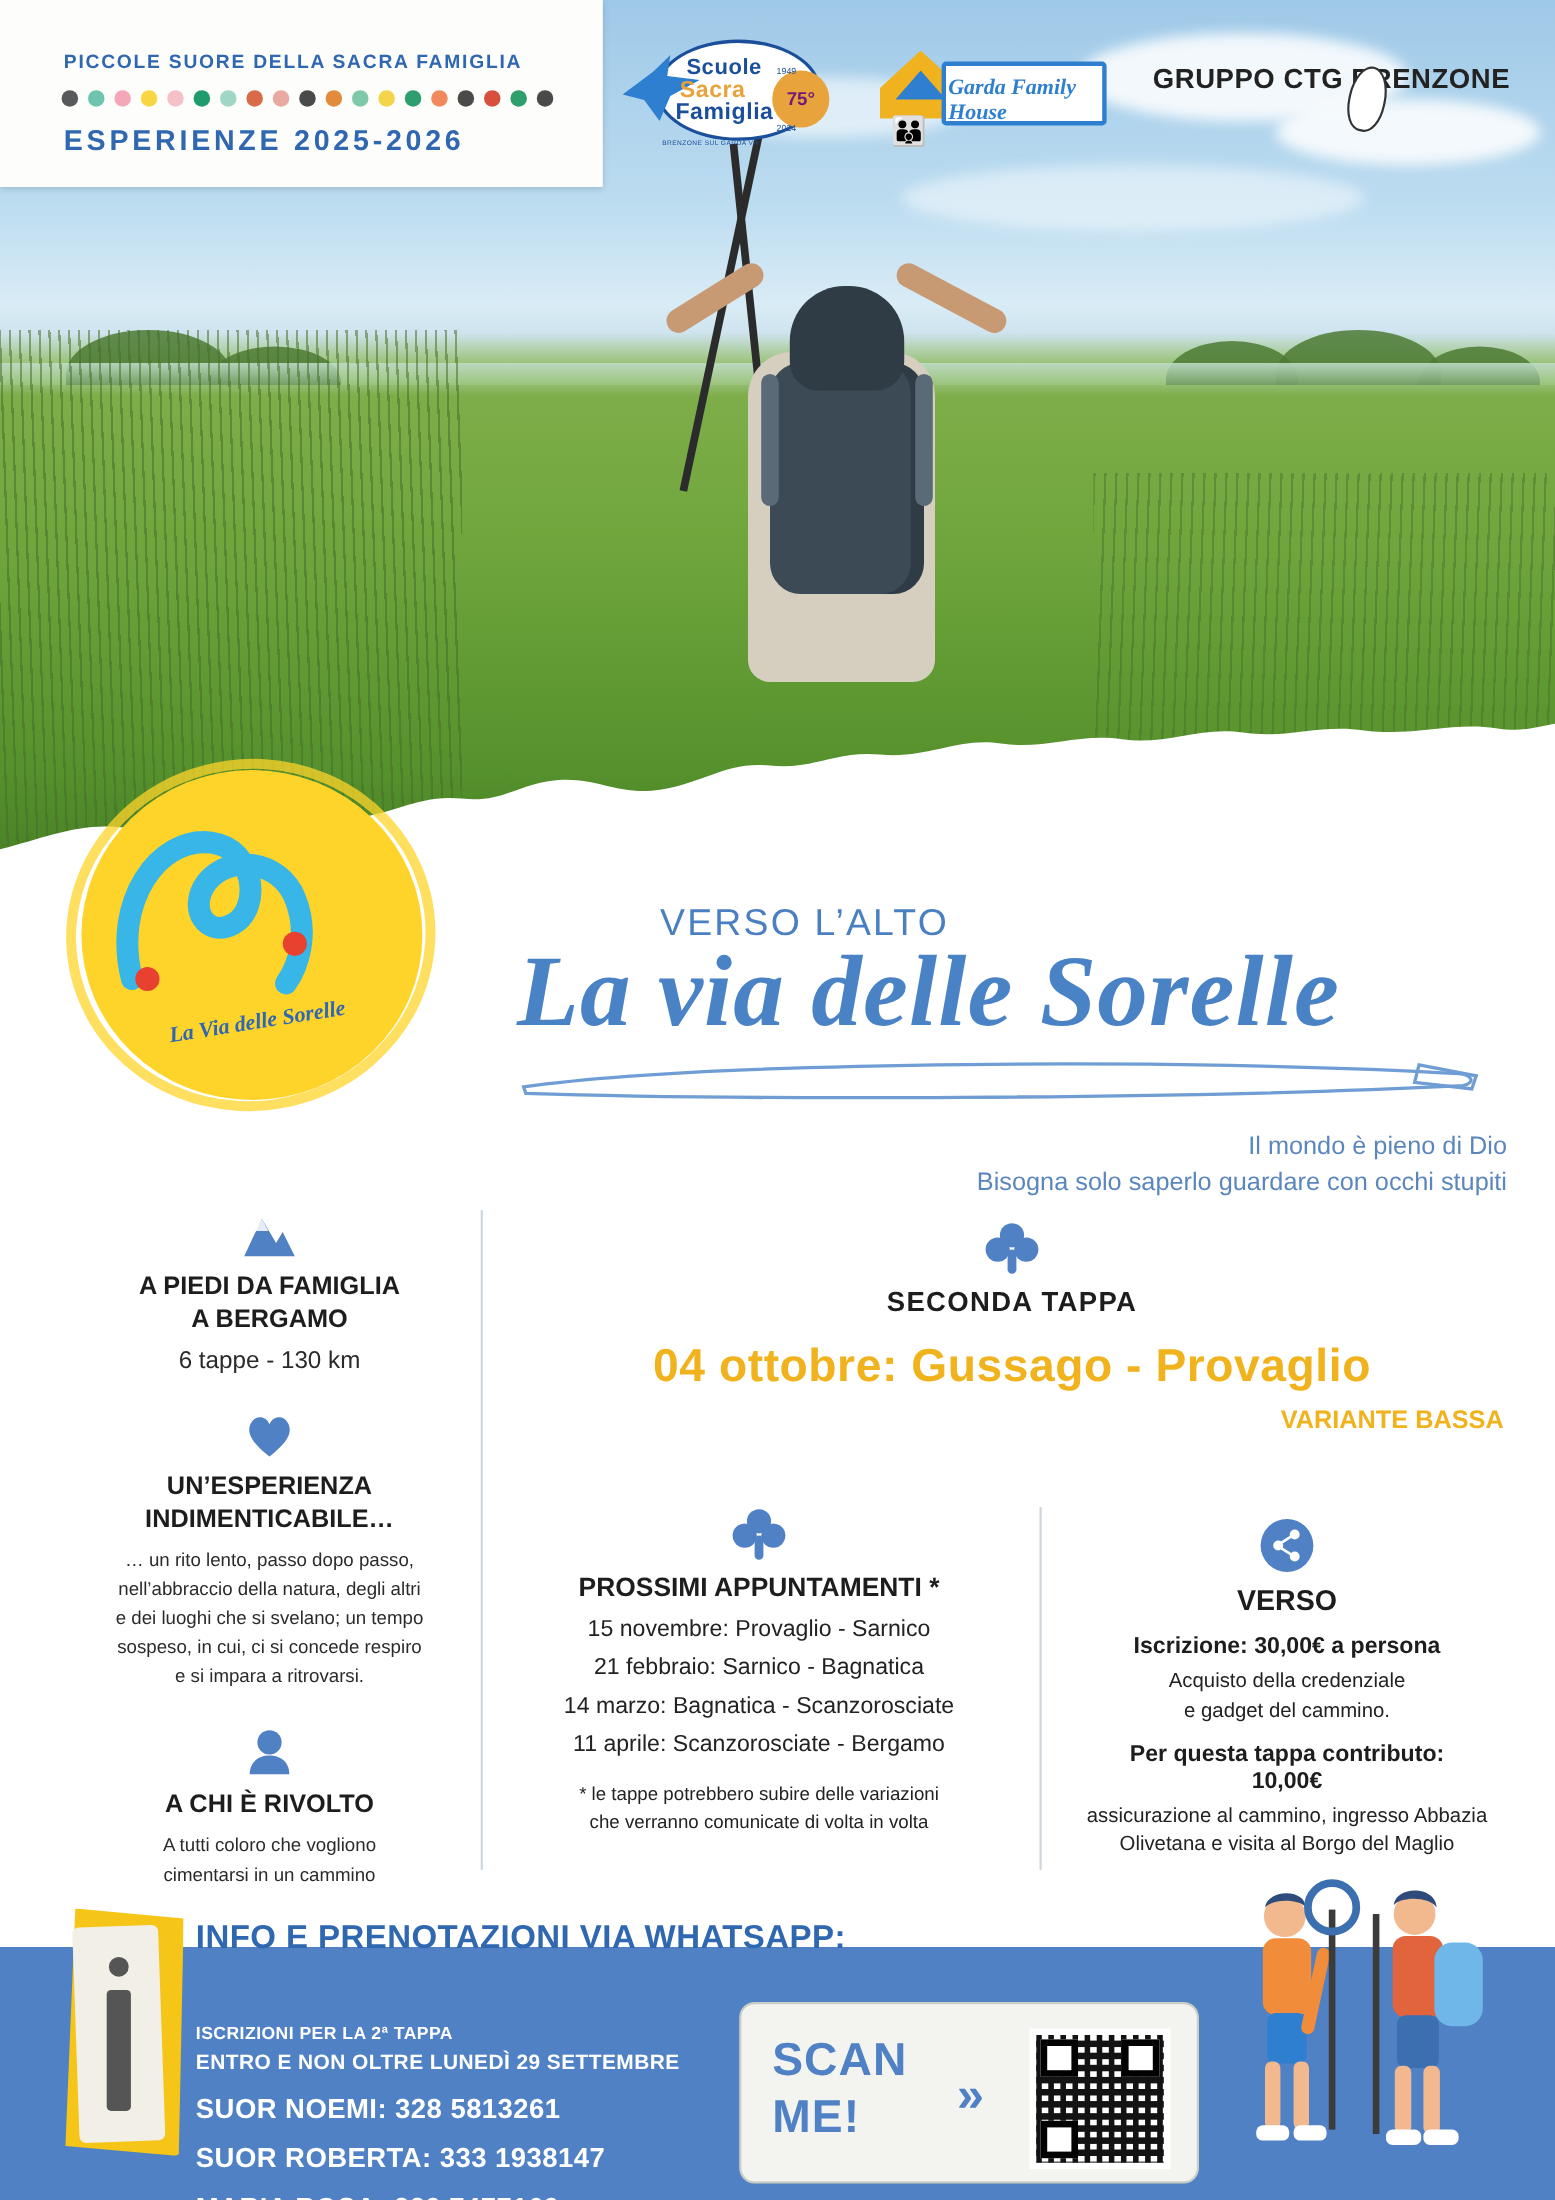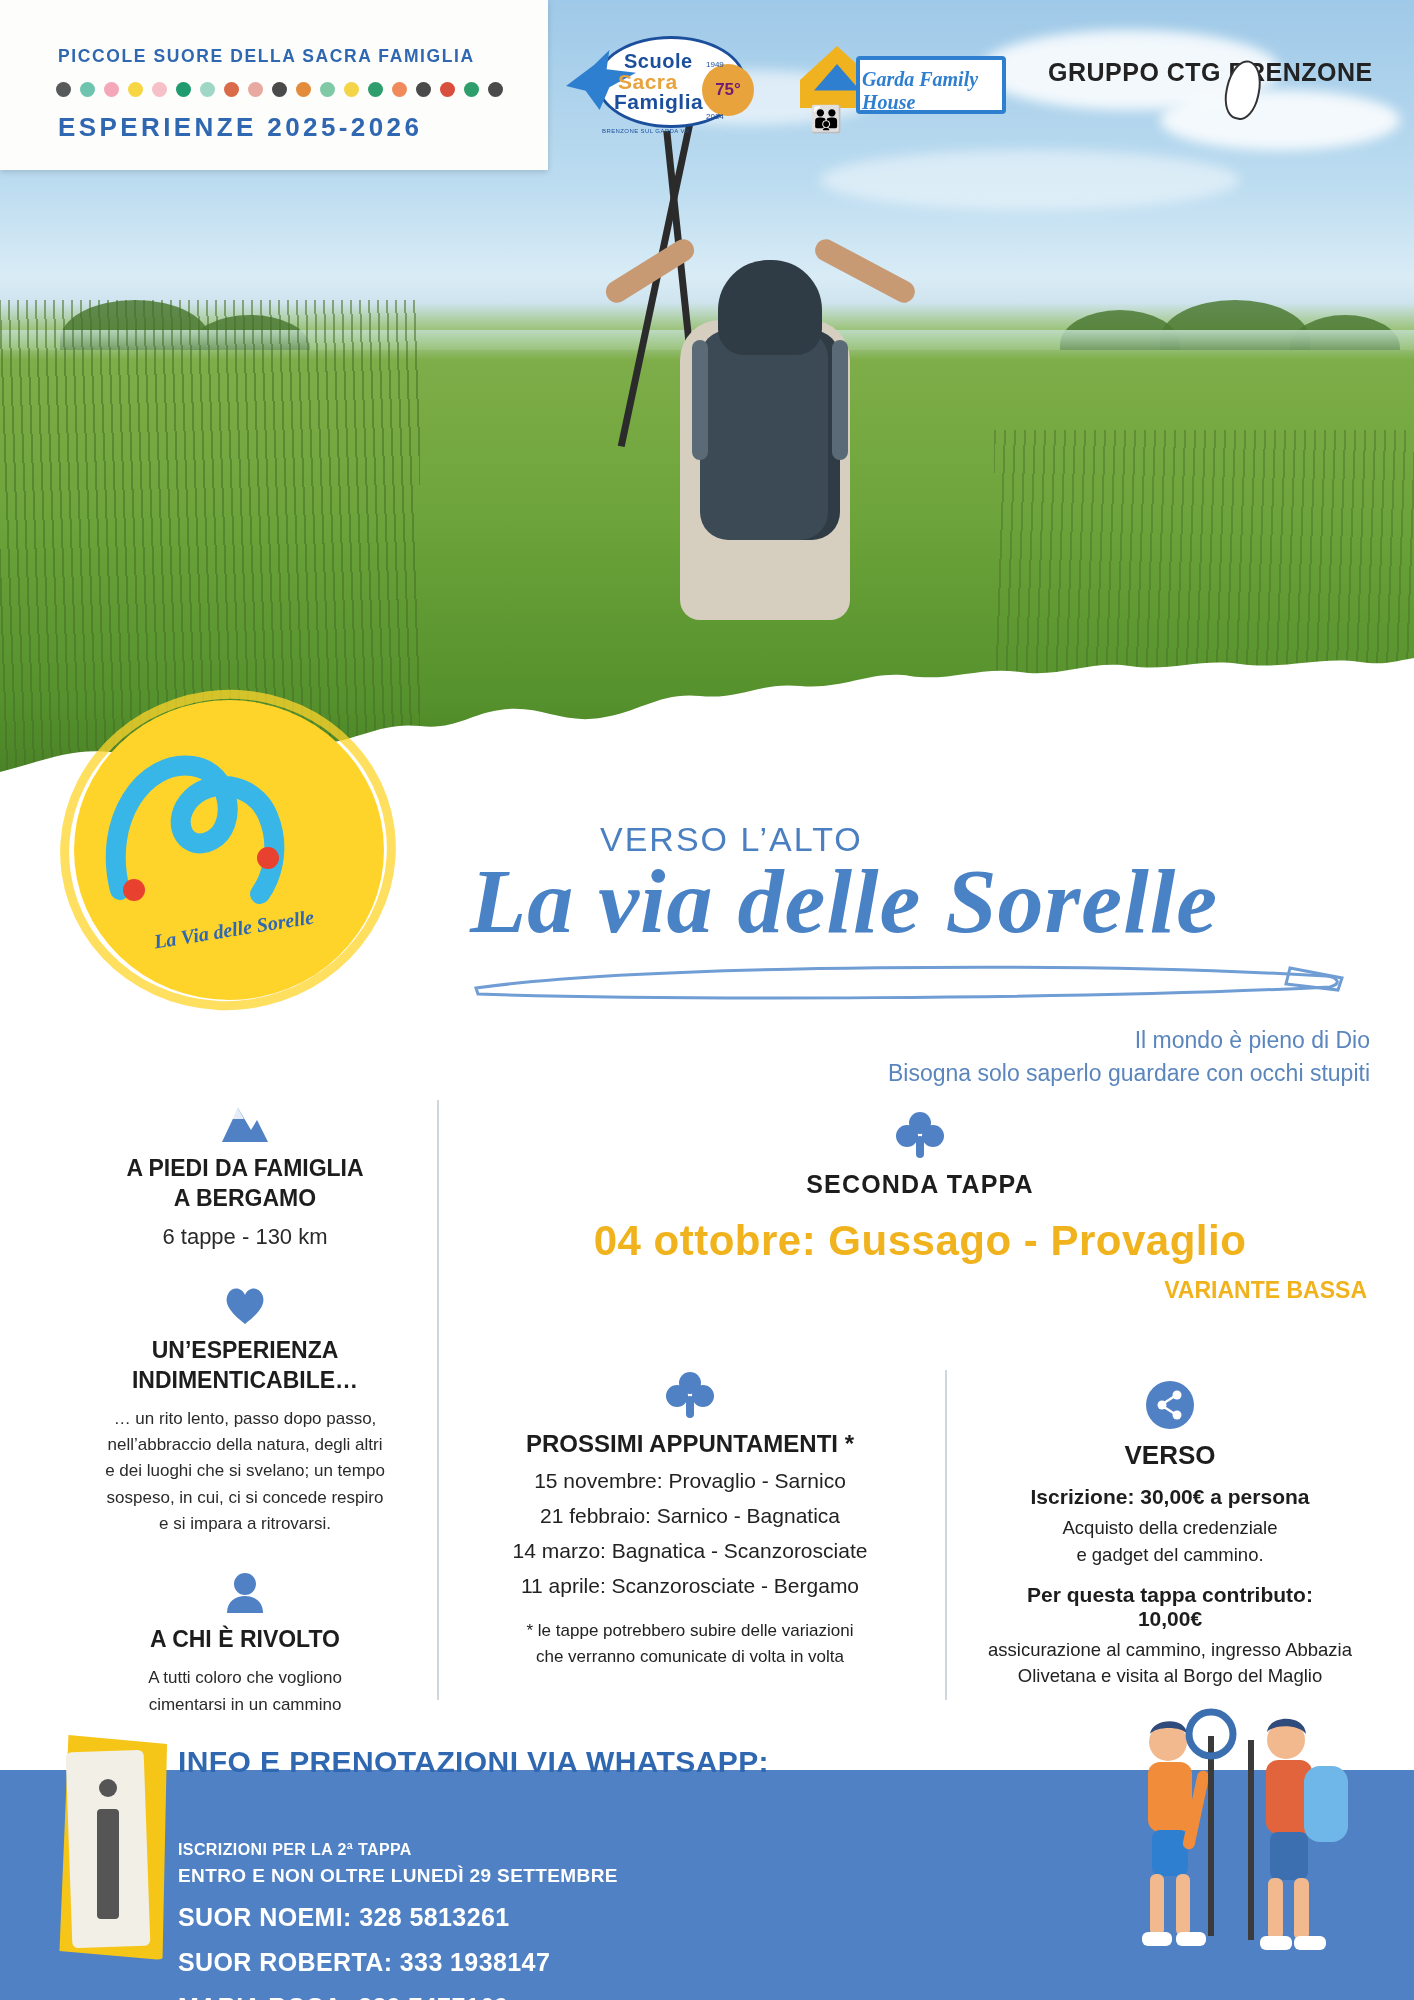--- a/index.html
+++ b/index.html
@@ -501,20 +501,31 @@
   </div>
 
   <div class="foot-txt">
     <div class="l1">ISCRIZIONI PER LA 2ª TAPPA</div>
     <div class="l2">ENTRO E NON OLTRE LUNEDÌ 29 SETTEMBRE</div>
     <div class="c">SUOR NOEMI: 328 5813261</div>
     <div class="c">SUOR ROBERTA: 333 1938147</div>
     <div class="c">MARIA ROSA: 329  7477169</div>
   </div>
 
+  <div class="scanbox">
+    <div class="scan">SCAN</div>
+    <div class="me">ME!</div>
+    <div class="chev">»</div>
+    <div class="qr">
+      <i></i>
+      <div class="eye e1"></div>
+        <div class="eye e2"></div>
+        <div class="eye e3"></div>
+    </div>
+  </div>
 
   <svg class="walkers" viewBox="0 0 300 290">
 
     <circle cx="78" cy="42" r="19" fill="#f2b98f"></circle>
     <path d="M60,34 C62,18 96,16 97,34 C92,26 66,26 60,34 Z" fill="#2f4b7c"></path>
     <rect x="58" y="62" width="44" height="70" rx="12" fill="#f08c3a"></rect>
     <rect x="62" y="130" width="36" height="46" rx="8" fill="#2f7fd0"></rect>
     <rect x="60" y="174" width="14" height="62" rx="6" fill="#f2b98f"></rect>
     <rect x="86" y="174" width="14" height="62" rx="6" fill="#f2b98f"></rect>
     <rect x="52" y="232" width="30" height="14" rx="6" fill="#ffffff"></rect>

